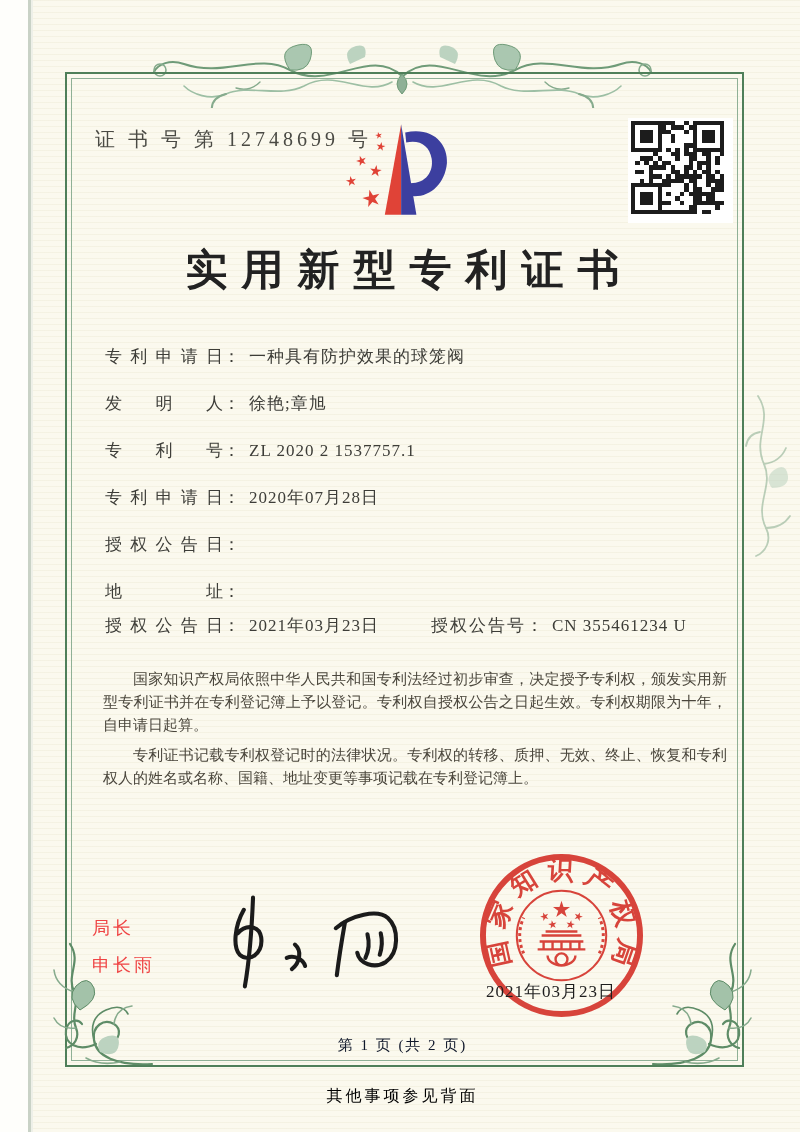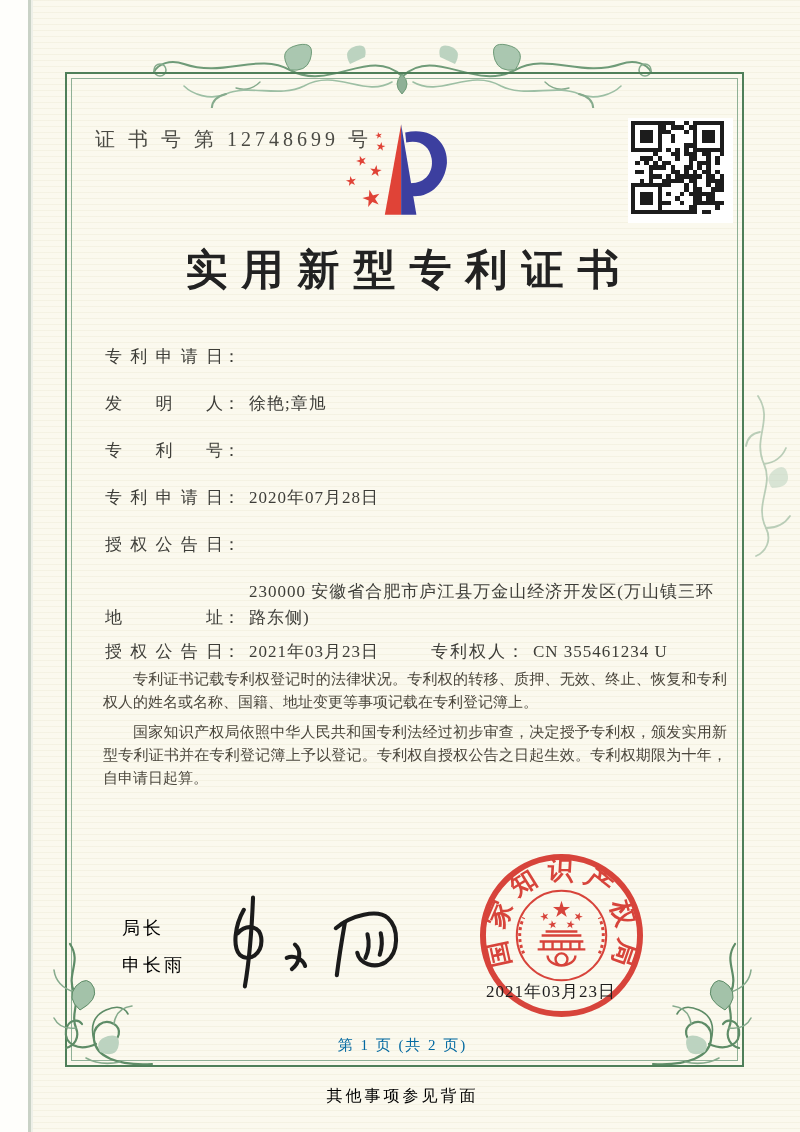--- a/index.html
+++ b/index.html
@@ -50,31 +50,31 @@
   .frow.address{margin-bottom:8px;align-items:flex-end;}
   .frow.address .fvalue{width:468px;}
   .grant-row{display:flex;line-height:26px;}
   .grant-group2{margin-left:52px;display:flex;}
   .glabel{letter-spacing:2px;}
   .paras{
     position:absolute;left:103px;top:668px;width:624px;
     font-size:15px;line-height:23px;color:#4a463c;text-align:justify;
   }
   .paras p{margin:0 0 7px 0;text-indent:2em;}
-  .signer{position:absolute;left:122px;top:916px;font-size:18px;color:#000000;}
+  .signer{position:absolute;left:92px;top:916px;font-size:18px;color:#ef4444;}
   .signer div{margin-bottom:13px;letter-spacing:3px;}
   .signature{position:absolute;left:205px;top:892px;width:235px;height:100px;}
   .seal{position:absolute;left:478px;top:852px;width:167px;height:167px;opacity:0.92;}
   .seal-date{
     position:absolute;left:486px;top:980px;width:170px;
     font-size:17px;color:#1d1d1d;letter-spacing:1px;z-index:5;
   }
   .page-num{
     position:absolute;left:65px;top:1036px;width:675px;text-align:center;
-    font-size:15px;color:#0369a1;letter-spacing:2px;
+    font-size:15px;color:#0f172a;letter-spacing:2px;
   }
   .back-note{
     position:absolute;left:65px;top:1086px;width:675px;text-align:center;
     font-size:16px;color:#000000;letter-spacing:3px;
   }
 </style>
 </head>
 <body>
 
 <div class="page"></div>
@@ -402,59 +402,60 @@
       <rect x="71.20" y="89.00" width="4.45" height="4.45"></rect>
       <rect x="75.65" y="89.00" width="4.45" height="4.45"></rect>
     </svg></div>
 
 <div class="title">实用新型专利证书</div>
 
 <div class="fields">
   <div class="frow">
     <span class="flabel">专利申请日</span>
       <span class="fcolon">：</span>
+    <span class="fvalue">一种具有防护效果的球笼阀</span>
   </div>
   <div class="frow">
     <span class="flabel">发明人</span>
       <span class="fcolon">：</span>
     <span class="fvalue">徐艳;章旭</span>
   </div>
   <div class="frow">
     <span class="flabel">专利号</span>
       <span class="fcolon">：</span>
+    <span class="fvalue">ZL 2020 2 1537757.1</span>
   </div>
   <div class="frow">
     <span class="flabel">专利申请日</span>
       <span class="fcolon">：</span>
     <span class="fvalue">2020年07月28日</span>
   </div>
   <div class="frow">
     <span class="flabel">授权公告日</span>
       <span class="fcolon">：</span>
   </div>
   <div class="frow address">
     <span class="flabel">地址</span>
       <span class="fcolon">：</span>
-    <span class="fvalue">230000 安徽省合肥市庐江县万金山经济开发区(万山镇三环路东侧)</span>
   </div>
   <div class="grant-row">
     <span class="flabel">授权公告日</span>
       <span class="fcolon">：</span>
     <span class="fvalue">2021年03月23日</span>
     <span class="grant-group2">
-      <span class="glabel">专利权人</span>
+      <span class="glabel">授权公告号</span>
         <span class="fcolon">：</span>
       <span class="fvalue">CN 355461234 U</span>
     </span>
   </div>
 </div>
 
 <div class="paras">
+  <p>国家知识产权局依照中华人民共和国专利法经过初步审查，决定授予专利权，颁发实用新型专利证书并在专利登记簿上予以登记。专利权自授权公告之日起生效。专利权期限为十年，自申请日起算。</p>
   <p>专利证书记载专利权登记时的法律状况。专利权的转移、质押、无效、终止、恢复和专利权人的姓名或名称、国籍、地址变更等事项记载在专利登记簿上。</p>
-  <p>国家知识产权局依照中华人民共和国专利法经过初步审查，决定授予专利权，颁发实用新型专利证书并在专利登记簿上予以登记。专利权自授权公告之日起生效。专利权期限为十年，自申请日起算。</p>
 </div>
 
 <div class="signer">
   <div>局长</div>
   <div>申长雨</div>
 </div>
 
 <svg class="signature" viewBox="0 0 230 95">
   <g fill="none" stroke="#1b1b1b" stroke-width="4" stroke-linecap="round">
     <path d="M38,16 C29,32 27,52 34,60 C43,68 57,59 55,43 C53,31 40,30 32,39"></path>

